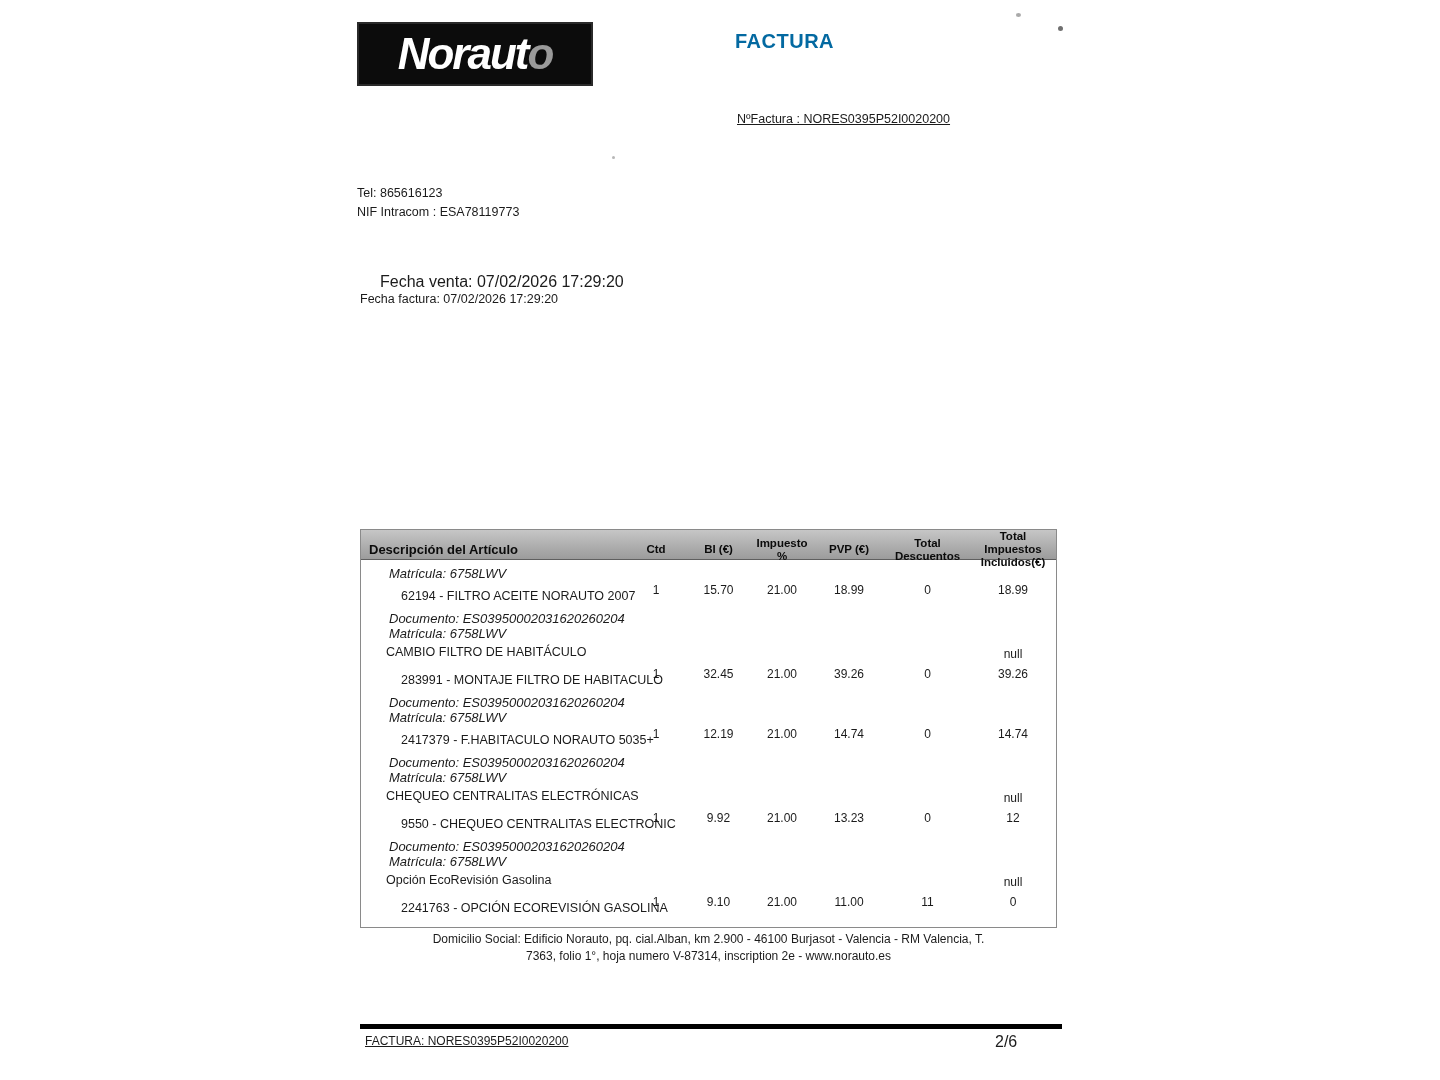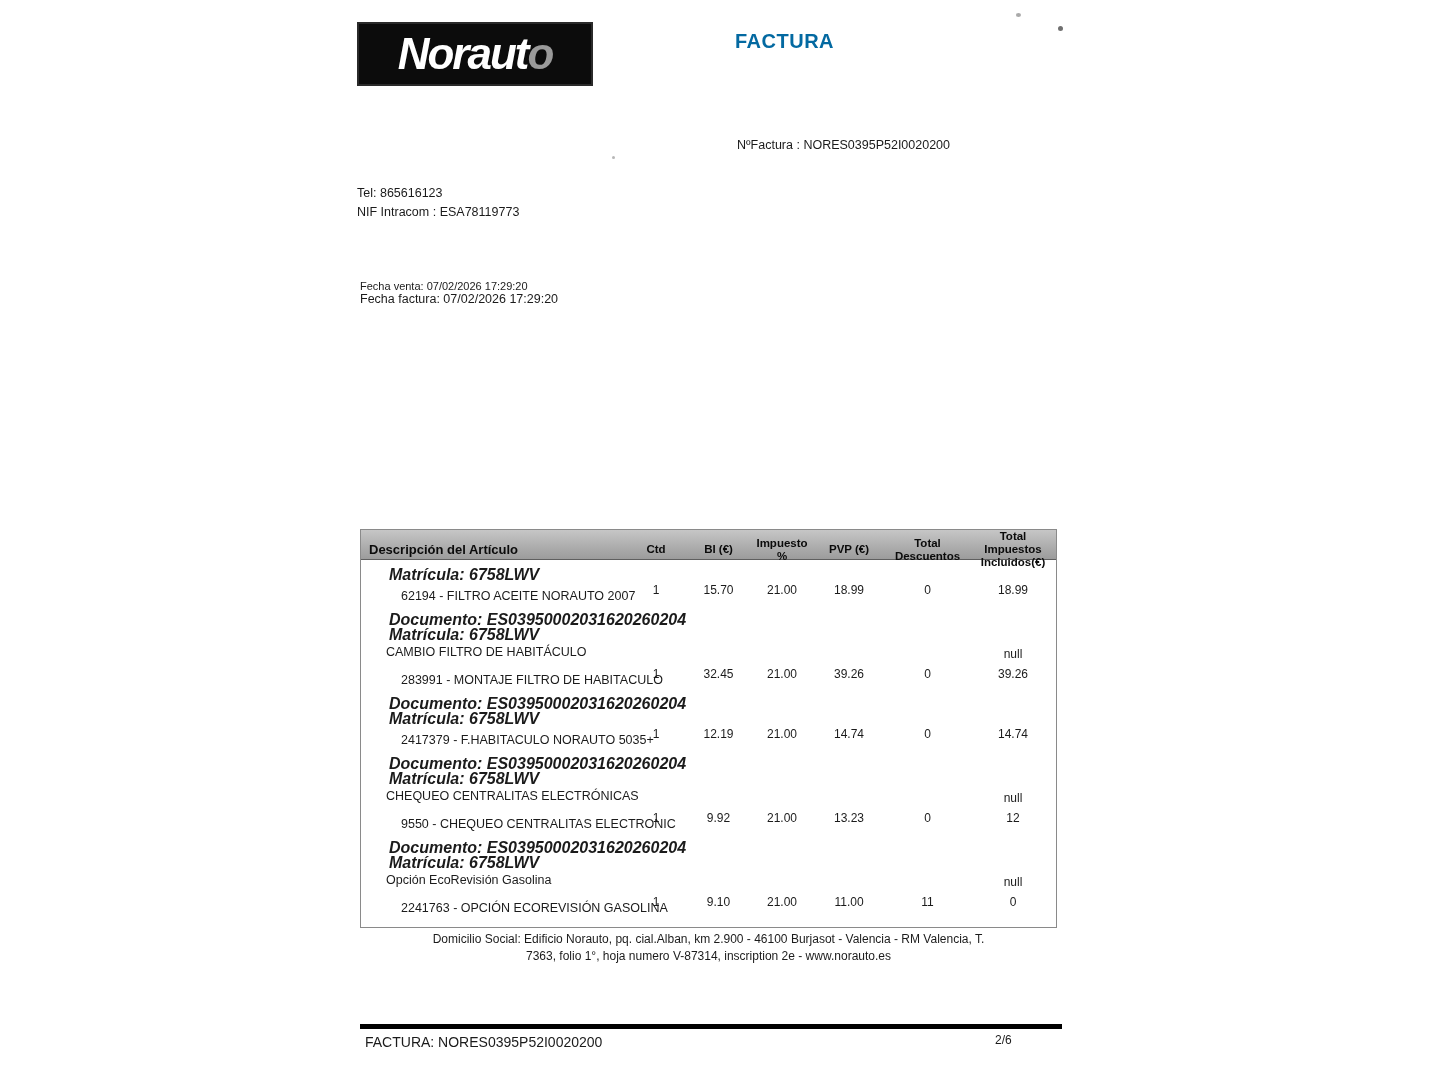--- a/index.html
+++ b/index.html
@@ -12,56 +12,56 @@
           background:#0c0c0c; border:2px solid #2a2a2a;
           display:flex; align-items:center; justify-content:center; }
   .logo span { font-style:italic; font-weight:bold; font-size:44px; letter-spacing:-2px; line-height:1; }
   .logo-main { color:#ffffff; }
   .logo-o { color:#9a9a9a; }
 
   .title { position:absolute; left:735px; top:30px; font-size:20px; font-weight:700;
            letter-spacing:0.5px; color:#0369a1; }
 
   .addr { position:absolute; left:357px; top:102px; font-size:13.5px; line-height:19px; }
-  .invoice-no { position:absolute; left:737px; top:138px; font-size:12.5px; }
+  .invoice-no { position:absolute; left:737px; top:112px; font-size:12.5px;text-decoration:underline; }
   .tel { position:absolute; left:357px; top:186px; font-size:12.5px; }
   .nif { position:absolute; left:357px; top:205px; font-size:12.5px; }
-  .fecha-venta { position:absolute; left:360px; top:273px; font-size:11px;margin-top:7px; }
+  .fecha-venta { position:absolute; left:380px; top:273px; font-size:16px; }
   .fecha-factura { position:absolute; left:360px; top:292px; font-size:12.5px; }
 
   
   .invoice-table { position:absolute; left:360px; top:529px; width:697px;
                    border:1px solid #8a8a8a; background:#fff; }
   .thead { display:grid; grid-template-columns:265px 60px 65px 62px 72px 85px 86px;
            height:30px; background:linear-gradient(180deg,#c6c6c6 0%,#aeaeae 55%,#9c9c9c 100%);
            border-bottom:1px solid #5f5f5f; font-weight:bold; color:#0b0b0b; }
   .th { display:flex; flex-direction:column; align-items:center; justify-content:center;
         font-size:11.5px; line-height:13px; text-align:center; }
   .th.first { align-items:flex-start; padding-left:8px; font-size:13px; }
 
   .tbody { padding-top:6px; padding-bottom:4px; }
   .trow { display:grid; grid-template-columns:265px 60px 65px 62px 72px 85px 86px; }
   .trow.meta  { height:15px; }
   .trow.group { height:24px; padding-top:4px; }
   .trow.item  { height:30px; }
 
   .cell { overflow:visible; white-space:nowrap; }
   .cell.num { text-align:center; font-size:12px; padding-top:2px; }
-  .meta-text  { padding-left:28px; font-size:16px; font-style:italic; font-weight:bold; }
+  .meta-text  { padding-left:28px; font-size:13px; font-style:italic; font-weight:normal; }
   .group-text { padding-left:25px; font-size:12.5px; }
   .item-desc  { padding-left:40px; font-size:12.5px; padding-top:8px; }
 
   
   .footer-note { position:absolute; left:360px; top:931px; width:697px; text-align:center;
                  font-size:12px; line-height:17px; }
   .footer-note .l1 { margin-bottom:3px; }
 
   .thick-line { position:absolute; left:360px; top:1024px; width:702px; height:5px; background:#000; }
-  .pf-left  { position:absolute; left:365px; top:1034px; font-size:14px; }
-  .pf-right { position:absolute; left:995px; top:1033px; font-size:12px; }
+  .pf-left  { position:absolute; left:365px; top:1034px; font-size:12px;text-decoration:underline; }
+  .pf-right { position:absolute; left:995px; top:1033px; font-size:16px; }
 
   
   .speck { position:absolute; background:#6f6f6f; border-radius:50%; }
   .speck.a { left:1016px; top:13px; width:5px; height:4px; opacity:.6; }
   .speck.b { left:1058px; top:26px; width:5px; height:5px; background:#4c4c4c; opacity:.8; }
   .speck.c { left:612px; top:156px; width:3px; height:3px; opacity:.5; }
 </style>
 </head>
 <body>
 

